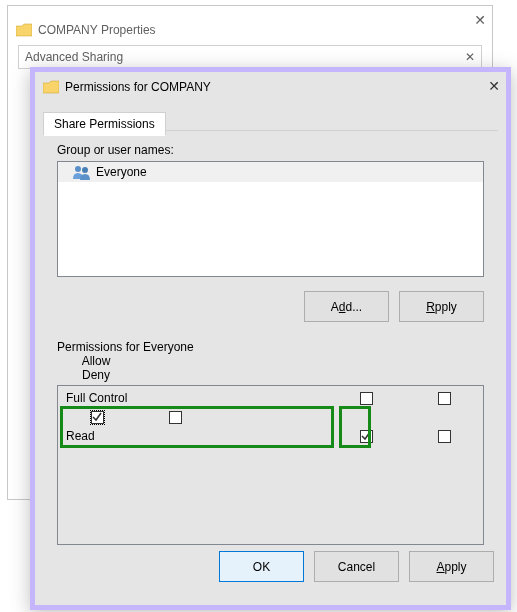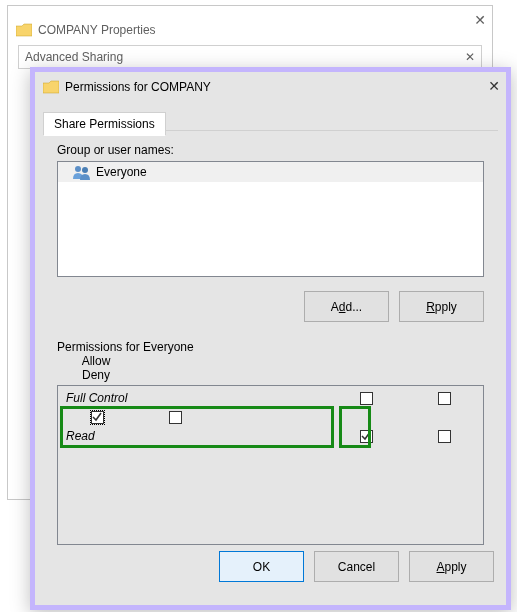--- a/index.html
+++ b/index.html
@@ -38,21 +38,21 @@
   .btnrow { display: flex; justify-content: flex-end; margin-top: 14px; gap: 10px; }
   .btn { width: 85px; height: 31px; border: 1px solid #adadad; background: #e1e1e1; display: inline-flex; align-items: center; justify-content: center; cursor: default; }
   .accel { text-decoration: underline; }
 
   .perm-header { display: flex; margin-top: 18px; flex-direction: column; }
   .perm-header .ph-name { flex: 1; }
   .perm-header .ph-col { width: 78px; text-align: center; }
 
   .perm-table { border: 1px solid #828790; margin-top: 3px; height: 160px; padding-top: 2px; position: relative; }
   .perm-row { display: flex; align-items: center; height: 19px; }
-  .perm-row .cell-name { flex: 1; padding-left: 8px; font-style: italic; }
+  .perm-row .cell-name { flex: 1; padding-left: 8px; }
   .perm-row .cell-cb { width: 78px; text-align: center; }
   .cbx { width: 13px; height: 13px; border: 1px solid #333; display: inline-flex; align-items: center; justify-content: center; background: #fff; vertical-align: middle; }
   .cbx.focus { outline: 1px dotted #000; outline-offset: 0; }
   .cbx svg { width: 10px; height: 10px; }
 
   .hl-green1 { position: absolute; border: 3px solid #168a16; pointer-events:none; }
   .hl-green2 { position: absolute; border: 3px solid #168a16; pointer-events:none; }
 
   .dlg-buttons { position: absolute; bottom: 23px; right: 12px; display: flex; gap: 10px; }
   .dlg-buttons .btn.primary { border-color: #0078d7; background: #e5f1fb; }

